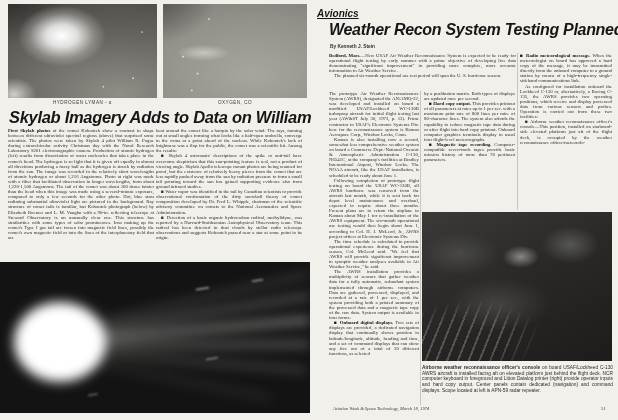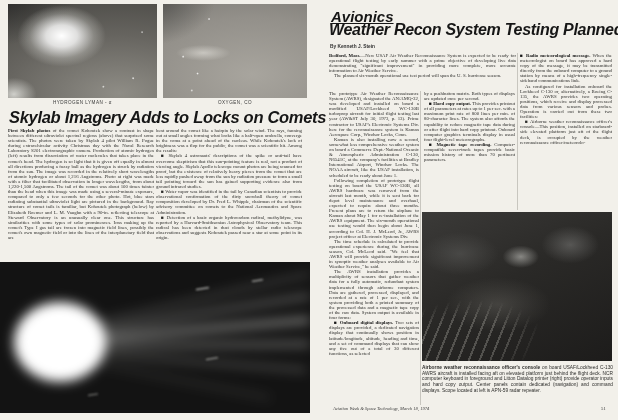--- a/index.html
+++ b/index.html
@@ -55,22 +55,22 @@
     position:absolute; top:100px; font-family:"Liberation Sans", sans-serif;
     font-size:4.6px; letter-spacing:.5px; color:#3a3a3a; text-align:center;
   }
   .headline {
     position:absolute; font-family:"Liberation Sans", sans-serif;
     font-weight:bold; font-style:italic; color:#161616; white-space:nowrap;
   }
   #headline-skylab { left:9px; top:108px; font-size:16.5px; letter-spacing:-.3px; }
   #headline-weather { left:329px; top:21px; font-size:16px; letter-spacing:-.3px; }
   #section-avionics {
-    position:absolute; left:331px; top:8px; font-family:"Liberation Sans", sans-serif;
-    font-weight:bold; font-style:italic; font-size:15px; text-decoration:underline; color:#161616;
+    position:absolute; left:317px; top:8px; font-family:"Liberation Sans", sans-serif;
+    font-weight:bold; font-style:italic; font-size:10px; text-decoration:underline; color:#161616;
   }
   #byline { position:absolute; left:330px; top:44px; font-family:"Liberation Sans", sans-serif;
     font-weight:bold; font-size:4.8px; color:#333; }
   .body-col {
     position:absolute; font-size:4.8px; line-height:5.1px; text-align:justify;
     color:#2d2d2b; overflow:hidden;
   }
   .body-col p { margin:0; text-indent:5px; }
   .body-col p:first-child { text-indent:0; }
   .body-col b { color:#151515; }
@@ -99,21 +99,21 @@
 <body>
 
 <div class="page">
 
   <div class="photo" id="photo-hydrogen"></div>
   <div class="photo" id="photo-oxygen"></div>
 
   <div class="photo-label" style="left:8px; width:149px;">HYDROGEN  LYMAN - α</div>
   <div class="photo-label" style="left:163px; width:144px;">OXYGEN,  CO</div>
 
-  <div class="headline" id="headline-skylab">Skylab Imagery Adds to Locks on Comets</div>
+  <div class="headline" id="headline-skylab">Skylab Imagery Adds to Data on William</div>
 
   <div class="body-col" id="l-col1">
       <p><b>First Skylab photos</b> of the comet Kohoutek show a contrast in shape between different ultraviolet spectral regions (above) that surprised some scientists. The photos were taken by Skylab 4 pilot William R. Pogue during extravehicular activity Christmas day with the Naval Research Laboratory S201 electronographic camera. Production of atomic hydrogen (left) results from dissociation of water molecules that takes place in the comet's head. The hydrogen is so light that it is given off equally in almost all directions producing a fuzzy ball as the hydrogen is struck by radiation from the sun. The image was recorded in the relatively short wavelengths of atomic hydrogen or about 1,216 Angstroms. Photo at right was made with a filter that facilitated observation in longer wavelengths, from about 1,220-1,500 Angstroms. The tail of the comet was about 100 times fainter than the head when this image was made using a several-minute exposure, compared to only a few seconds for the other photo. Hot, blue stars radiating substantial ultraviolet light are pictured in the background. Ray structure of comet tails is familiar, but Kohoutek photograph (below) by Elizabeth Roemer and L. M. Vaughn with a 90-in. reflecting telescope at Steward Observatory is an unusually clear one. This structure has similarities with some types of solar prominences. Ions making up the comet's Type I gas tail are frozen into magnetic field lines, possibly the comet's own magnetic field or into the lines of the interplanetary field that are</p>
     </div>
   <div class="body-col" id="l-col2">
       <p>bent around the comet like a hairpin by the solar wind. The rays, fanning out at small angles forming what looks like a half-open umbrella, converge in the coma at a point ahead of the nucleus. While Kohoutek's lack of brightness was a flop for the public, the comet was a scientific hit. Among the results:</p>
       <p>■ Skylab 4 astronauts' descriptions of the spike or anti-tail have overcome skepticism that this sun-pointing feature is real, not a product of viewing angle. Skylab Apollo telescope mount photos are being scanned for proof, but the existence of relatively heavy pieces from the comet that are less rapidly pushed away from the sun by radiation pressure to form a small tail pointing toward the sun has gained supporting evidence also from ground infrared studies.</p>
       <p>■ Water vapor was identified in the tail by Canadian scientists to provide observational confirmation of the dirty snowball theory of comet composition developed by Dr. Fred L. Whipple, chairman of the scientific advisory committee on comets to the National Aeronautics and Space Administration.</p>
       <p>■ Detection of a basic organic hydrocarbon radical, methylidyne, was reported by a Harvard-Smithsonian Astrophysical Observatory team. This radical has been detected in dust clouds by stellar radio telescope observations and suggests Kohoutek passed near a star at some point in its origin.</p>
     </div>

